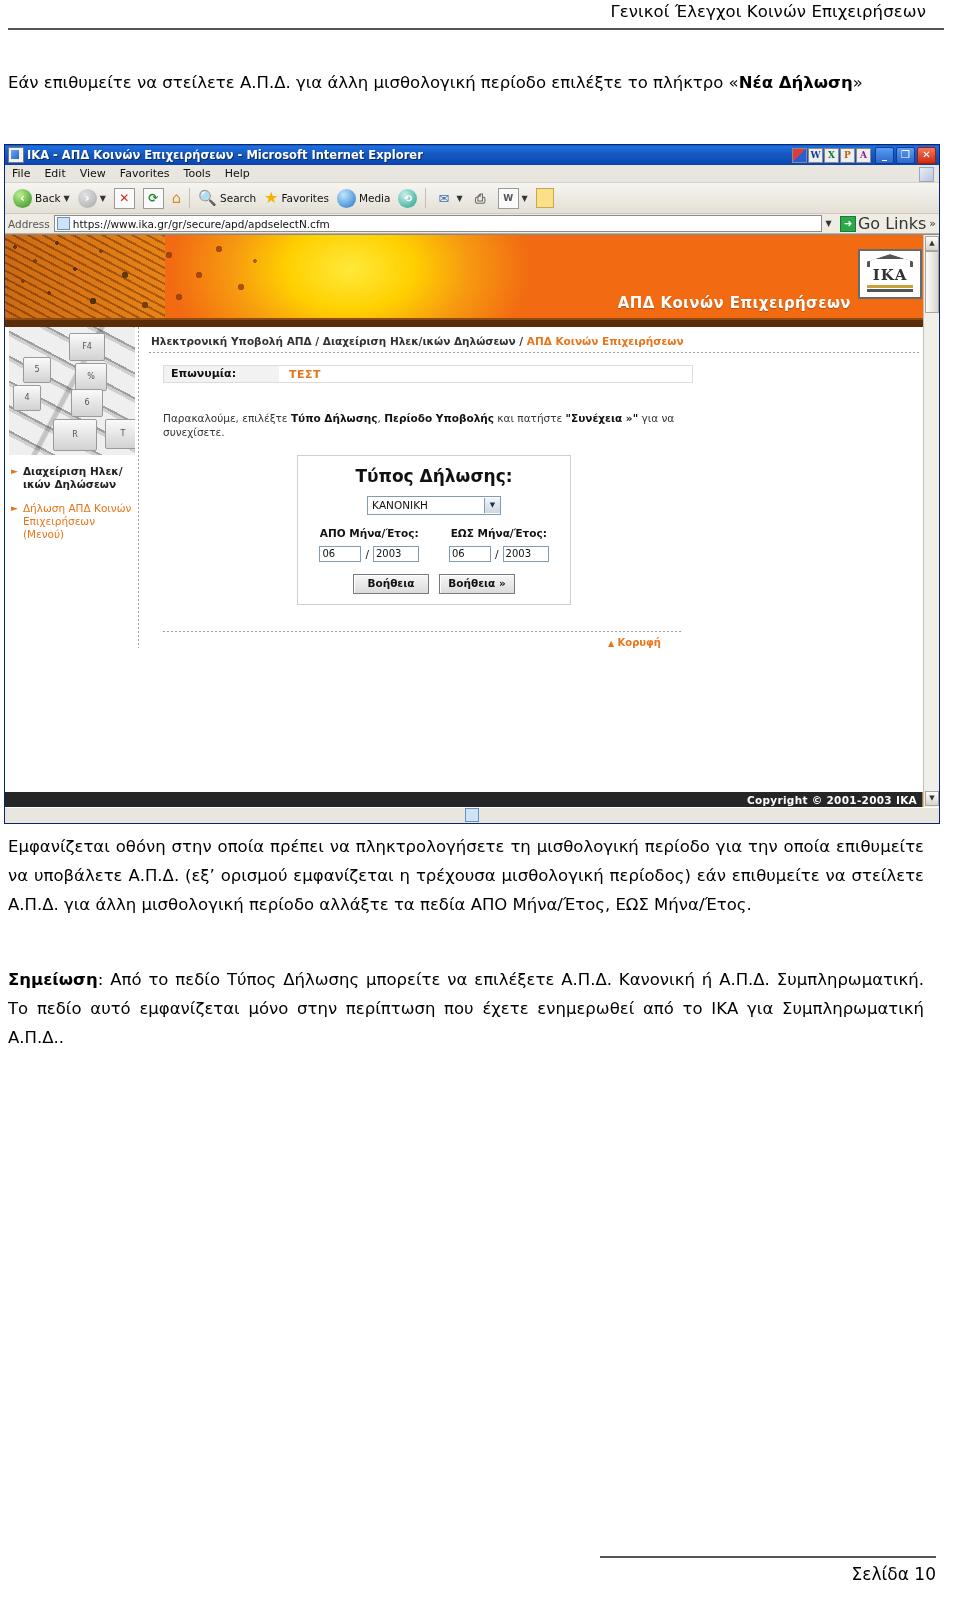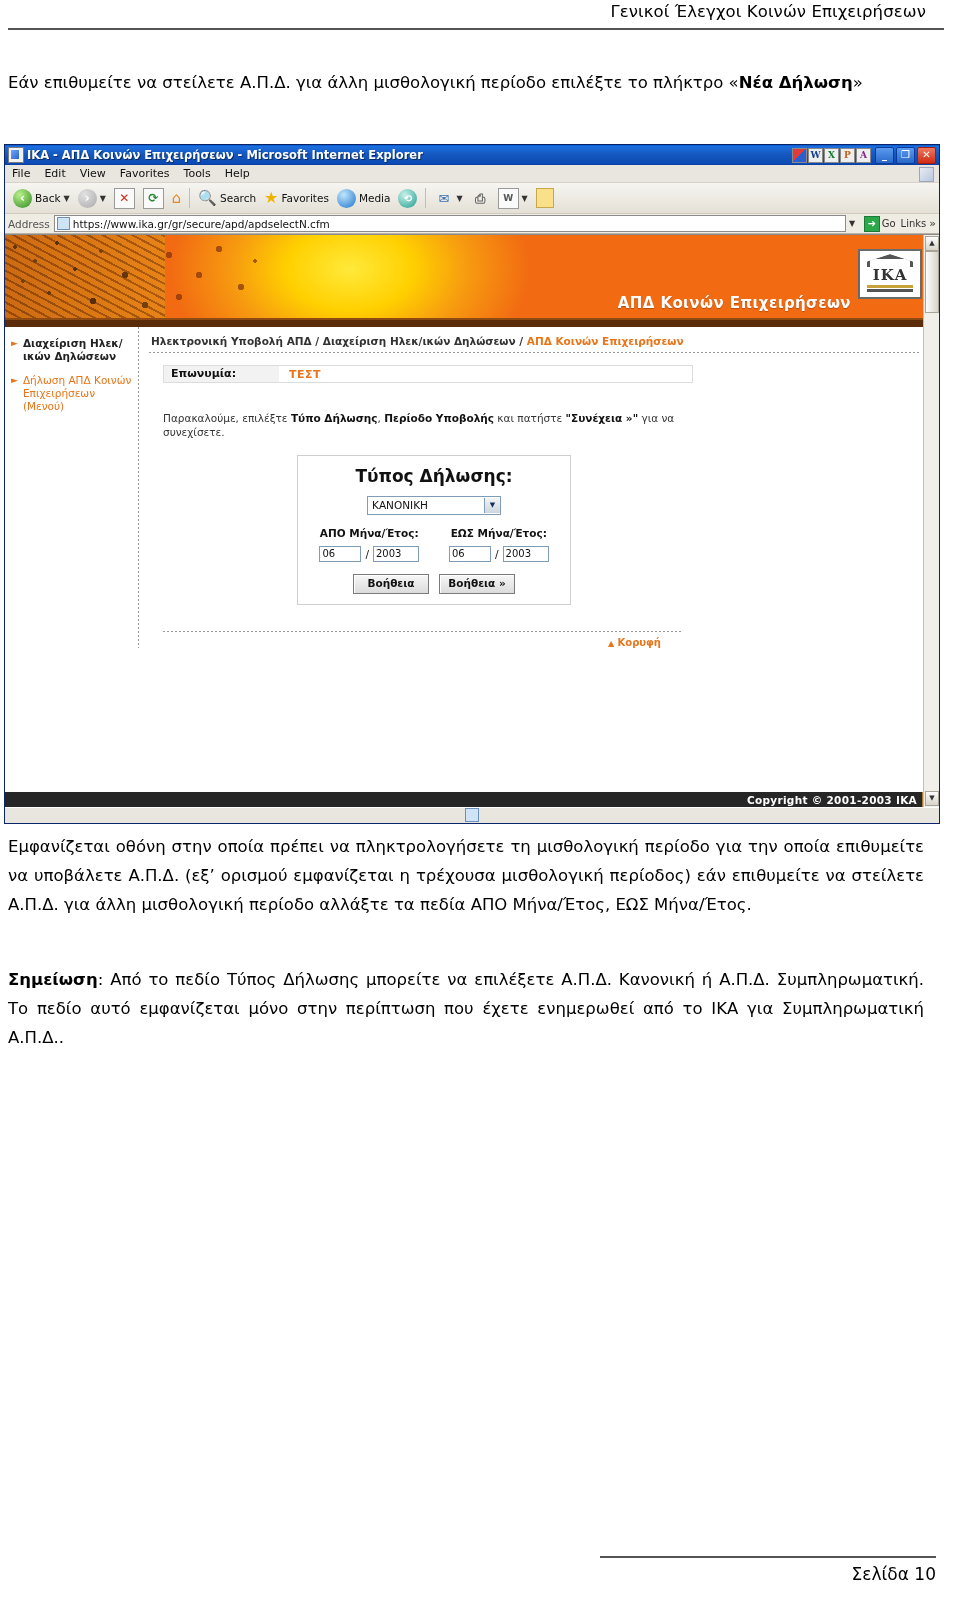--- a/index.html
+++ b/index.html
@@ -122,21 +122,21 @@
   .addr-lbl{font-size:10.5px;color:#555;margin-right:4px;}
   .addr-box{
     flex:1;height:15px;background:#fff;border:1px solid #8c8c8c;
     display:flex;align-items:center;padding-left:2px;overflow:hidden;
   }
   .addr-ico{width:11px;height:11px;background:#cfe3f7;border:1px solid #6a8fc0;margin-right:3px;flex:none;}
   .addr-url{font-size:10.5px;color:#111;white-space:nowrap;}
   .addr-caret{width:13px;text-align:center;font-size:8px;color:#333;}
   .go-btn{display:flex;align-items:center;gap:2px;margin:0 5px;}
   .go-ico{width:14px;height:14px;background:#2aa84a;border:1px solid #1b7a35;color:#fff;font-size:10px;line-height:13px;text-align:center;font-weight:bold;}
-  .go-lbl,.links-lbl{font-size:10px;color:#333;}
+  .go-lbl,.links-lbl{font-size:16px;color:#333;}
   .links-lbl{margin-right:3px;}
   .chev{font-size:11px;color:#333;margin-right:3px;}
 
   
   .viewport{
     position:relative;height:var(--vh);background:#fff;
     border-top:1px solid #8a8a8a;
     overflow:hidden;
   }
   .vscroll{
@@ -483,20 +483,29 @@
           <div class="bar1"></div>
           <div class="bar2"></div>
         </div>
         <div class="btmline2"></div>
         <div class="btmline"></div>
       </div>
 
       <div class="content">
 
         <div class="sidebar">
+          <div class="kbd-img">
+            <div class="key" style="left:60px;top:6px;width:34px;height:26px;line-height:26px;">F4</div>
+            <div class="key" style="left:14px;top:30px;width:26px;height:24px;line-height:24px;">5</div>
+            <div class="key" style="left:66px;top:36px;width:30px;height:26px;line-height:26px;">%</div>
+            <div class="key" style="left:4px;top:58px;width:26px;height:24px;line-height:24px;">4</div>
+            <div class="key" style="left:62px;top:62px;width:30px;height:26px;line-height:26px;">6</div>
+            <div class="key" style="left:44px;top:92px;width:42px;height:30px;line-height:30px;">R</div>
+            <div class="key" style="left:96px;top:92px;width:34px;height:28px;line-height:28px;">T</div>
+          </div>
           <div class="nav">
             <div class="nav-item">
               <span class="nav-arrow">►</span>
               <span class="nav-label">Διαχείριση Ηλεκ/ικών Δηλώσεων</span>
             </div>
             <div class="nav-item">
               <span class="nav-arrow">►</span>
               <span class="nav-label active">Δήλωση ΑΠΔ Κοινών Επιχειρήσεων (Μενού)</span>
             </div>
           </div>

